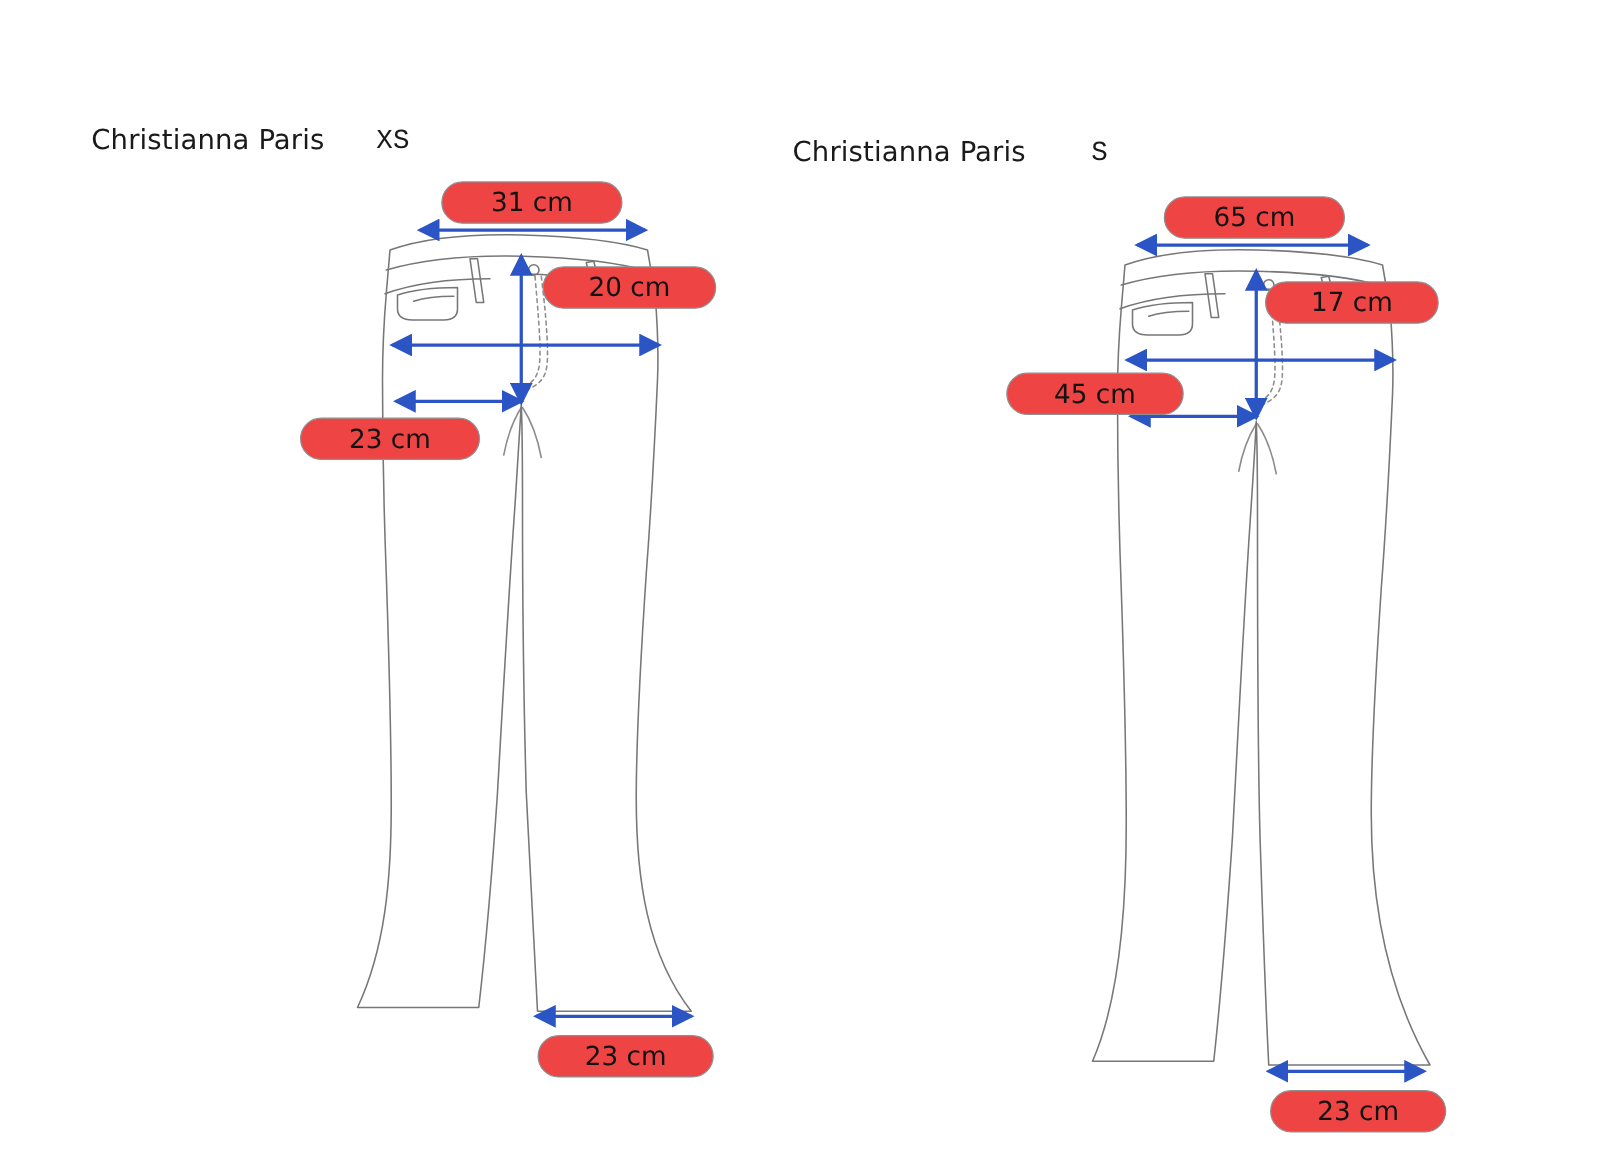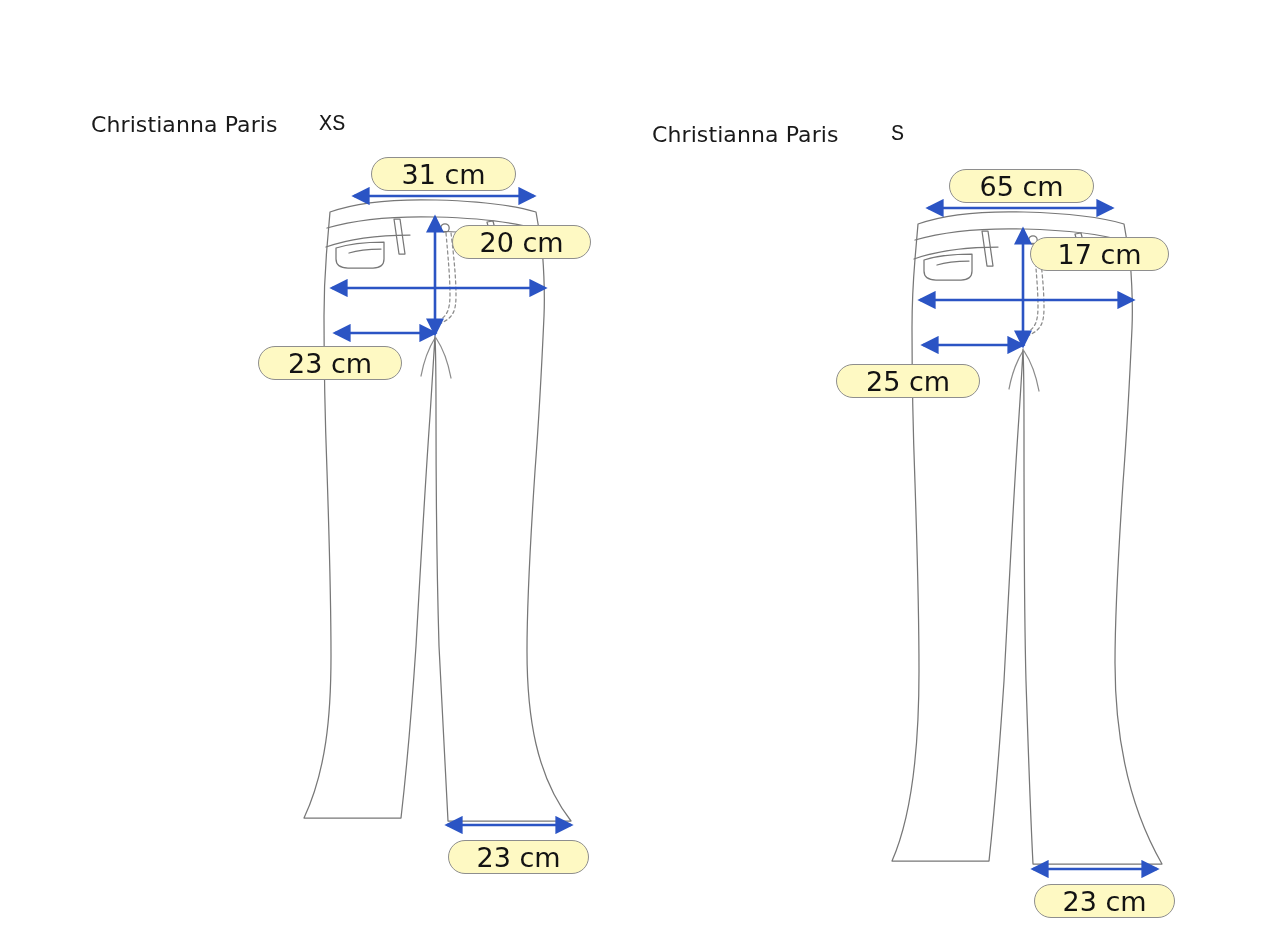--- a/index.html
+++ b/index.html
@@ -16,24 +16,23 @@
     overflow: hidden;
   }
   .stage {
     position: absolute;
     left: 0; top: 0;
     width: 1284px;
     height: 929px;
   }
   .panel {
     position: absolute;
-    top: 16px;
+    top: 4px;
     width: 642px;
     height: 660px;
-    margin-left: 18px;
   }
   #panel-xs { left: 0; }
   #panel-s  { left: 560px; }
 
   .panel-heading {
     position: absolute;
     white-space: nowrap;
     font-size: 22px;
     color: #1a1a1a;
     letter-spacing: 0.1px;
@@ -50,25 +49,25 @@
     position: absolute;
     left: 0; top: 0;
     width: 642px;
     height: 929px;
     overflow: visible;
   }
 
   .pill {
     position: absolute;
     box-sizing: border-box;
-    background: #fef9c3;
+    background: #ef4444;
     border: 1.3px solid #8e8e8e;
     border-radius: 999px;
     color: #131313;
-    font-size: 27px;
+    font-size: 21px;
     line-height: 1;
     display: flex;
     align-items: center;
     justify-content: center;
     white-space: nowrap;
     height: 34px;
     padding: 0 16px;
   }
 </style>
 </head>
@@ -220,17 +219,17 @@
         <line x1="350" y1="192" x2="534" y2="192"></line>
         <line x1="342" y1="284" x2="555" y2="284"></line>
         <line x1="345" y1="329" x2="445" y2="329"></line>
         <line x1="455" y1="853" x2="579" y2="853"></line>
         <line x1="445" y1="213" x2="445" y2="330"></line>
       </g>
     </svg>
 
     <div class="pill" style="left:371px; top:153px; width:145px;">65 cm</div>
     <div class="pill" style="left:452px; top:221px; width:139px;">17 cm</div>
-    <div class="pill" style="left:258px; top:348px; width:144px;">25 cm</div>
+    <div class="pill" style="left:245px; top:294px; width:142px;">45 cm</div>
     <div class="pill" style="left:456px; top:868px; width:141px;">23 cm</div>
   </div>
 
 </div>
 
 </body></html>

